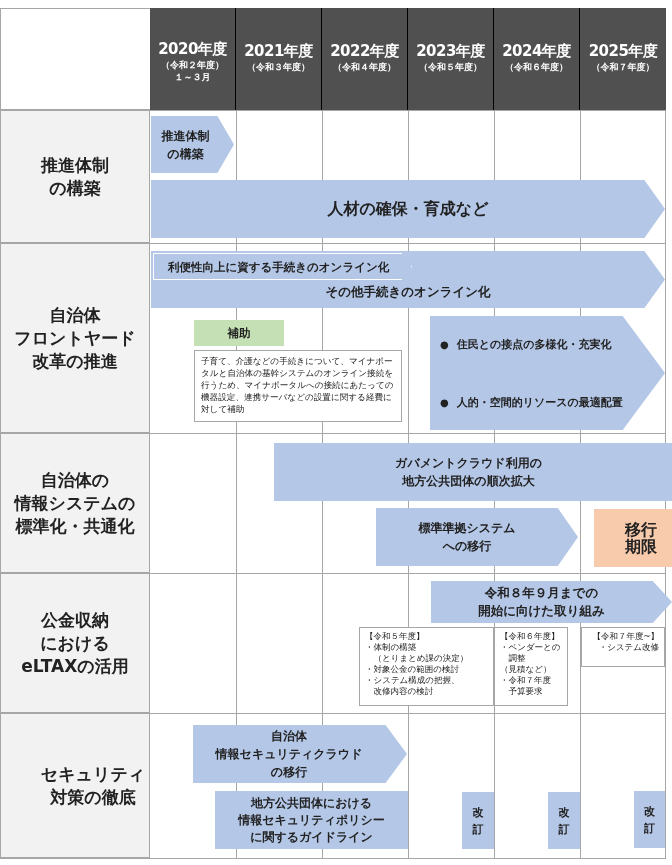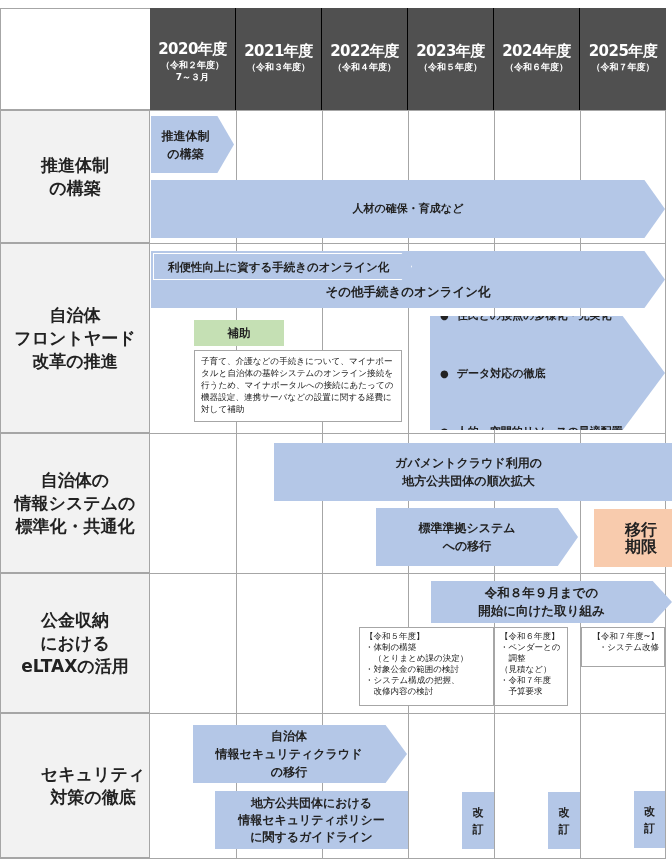--- a/index.html
+++ b/index.html
@@ -24,21 +24,21 @@
   .bullets ul { list-style:none; margin:0; padding:0; text-align:left; }
   .bullets li::before { content:"●"; margin-right:8px; font-size:10px; }
 </style>
 </head>
 <body>
 
 <div class="abs" style="left:0;top:8px;width:150px;height:102px;border:1px solid #a6a6a6;border-right:none;background:#fff;"></div>
 <div class="abs hdr first" style="left:150px;top:8px;width:86px;height:102px;">
   <div class="yr">2020年度</div>
   <div class="sub">（令和２年度）</div>
-  <div class="sub">7～３月</div>
+  <div class="sub">１～３月</div>
 </div>
 <div class="abs hdr" style="left:236px;top:8px;width:86px;height:102px;">
   <div class="yr">2021年度</div>
   <div class="sub">（令和３年度）</div>
 </div>
 <div class="abs hdr" style="left:322px;top:8px;width:86px;height:102px;">
   <div class="yr">2022年度</div>
   <div class="sub">（令和４年度）</div>
 </div>
 <div class="abs hdr" style="left:408px;top:8px;width:86px;height:102px;">
@@ -77,34 +77,33 @@
 情報システムの
 標準化・共通化</div>
 <div class="abs rowlabel" style="left:1px;top:574px;width:149px;height:139px;">公金収納
 における
 eLTAXの活用</div>
 <div class="abs rowlabel" style="left:1px;top:714px;width:149px;height:144px;padding-left:36px;">セキュリティ
 対策の徹底</div>
 
 <div class="abs arrow" style="left:151px;top:116px;width:83px;height:57px;padding-right:14px;clip-path:polygon(0 0,80% 0,100% 50%,80% 100%,0 100%);">推進体制
 の構築</div>
-<div class="abs arrow" style="left:151px;top:180px;width:514px;height:58px;font-size:11px;clip-path:polygon(0 0,96% 0,100% 50%,96% 100%,0 100%);">人材の確保・育成など</div>
+<div class="abs arrow" style="left:151px;top:180px;width:514px;height:58px;font-size:16px;clip-path:polygon(0 0,96% 0,100% 50%,96% 100%,0 100%);">人材の確保・育成など</div>
 
 <div class="abs arrow" style="left:151px;top:251px;width:514px;height:57px;clip-path:polygon(0 0,96% 0,100% 50%,96% 100%,0 100%);align-items:flex-end;padding-bottom:7px;font-size:12.5px;">
   <span>その他手続きのオンライン化</span>
 </div>
 <div class="abs arrow" style="left:153px;top:253px;width:259px;height:27px;justify-content:flex-start;padding-left:14px;font-size:11.5px;background:#b4c7e7;border:1px solid #fff;clip-path:polygon(0 0,96% 0,100% 50%,96% 100%,0 100%);">利便性向上に資する手続きのオンライン化</div>
 
 <div class="abs box" style="left:194px;top:320px;width:90px;height:26px;background:#c5e0b4;font-size:11.5px;">補助</div>
 <div class="abs note" style="left:194px;top:350px;width:208px;height:72px;font-size:8.6px;line-height:12px;padding:4px 6px;">子育て、介護などの手続きについて、マイナポータルと自治体の基幹システムのオンライン接続を行うため、マイナポータルへの接続にあたっての機器設定、連携サーバなどの設置に関する経費に対して補助</div>
 
 <div class="abs arrow bullets" style="left:430px;top:316px;width:235px;height:114px;clip-path:polygon(0 0,82% 0,100% 50%,82% 100%,0 100%);">
   <ul>
     <li>住民との接点の多様化・充実化</li>
-    <li>データ対応の徹底</li>
     <li>人的・空間的リソースの最適配置</li>
   </ul>
 </div>
 
 <div class="abs arrow" style="left:236px;top:443px;width:429px;height:58px;padding-right:40px;clip-path:polygon(0 0,94% 0,100% 50%,94% 100%,0 100%);margin-left:38px;">ガバメントクラウド利用の
 地方公共団体の順次拡大</div>
 <div class="abs arrow" style="left:376px;top:508px;width:202px;height:58px;padding-right:20px;clip-path:polygon(0 0,90% 0,100% 50%,90% 100%,0 100%);">標準準拠システム
 への移行</div>
 <div class="abs box" style="left:594px;top:509px;width:94px;height:58px;background:#f8cbad;font-size:16px;">移行
 期限</div>

